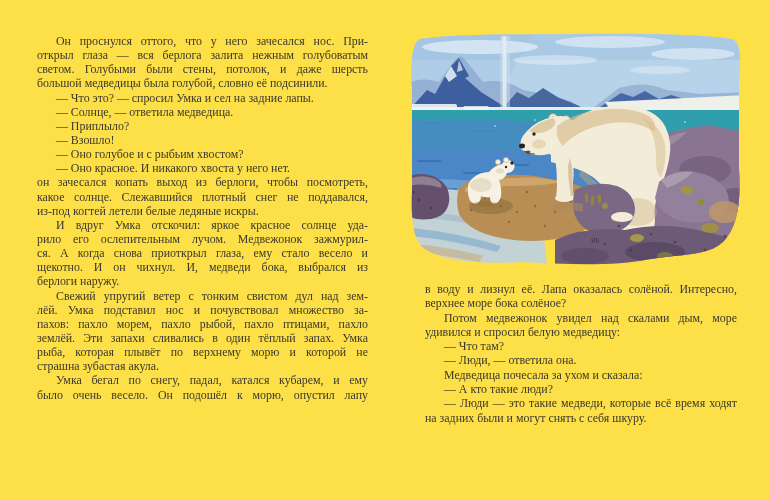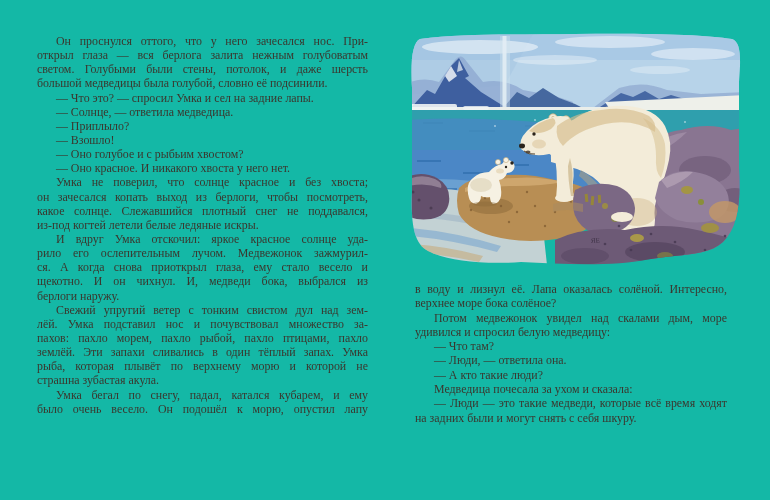--- a/index.html
+++ b/index.html
@@ -1,21 +1,21 @@
 <!DOCTYPE html>
 <html><head>
 <meta charset="utf-8">
 <style>
   html,body{margin:0;padding:0;}
   body{width:770px;height:500px;overflow:hidden;background:#fbf8e6;}
-  .spread{position:relative;width:770px;height:500px;background:#14b8a6;
+  .spread{position:relative;width:770px;height:500px;background:#fde047;
           font-family:"Liberation Serif",serif;color:#3b372e;}
   .textblock{position:absolute;}
   #left-text{left:37px;top:34px;width:331px;}
-  #right-text{left:415px;top:282px;width:312px;}
+  #right-text{left:425px;top:282px;width:312px;}
   .ln{font-size:11.9px;overflow:hidden;white-space:normal;}
   #left-text .ln{height:14.15px;line-height:14.15px;}
   #right-text .ln{height:14.3px;line-height:14.3px;}
   .ln.ind{padding-left:19px;}
   .ln.jf{text-align:justify;text-align-last:justify;}
   .illus{position:absolute;left:405px;top:30px;width:340px;height:235px;margin:0;}
   .illus svg{display:block;width:100%;height:100%;}
 </style>
 </head>
 <body>
@@ -27,21 +27,20 @@
         <div class="ln ind jf">Он проснулся оттого, что у него зачесался нос. При-</div>
         <div class="ln jf">открыл глаза — вся берлога залита нежным голубоватым</div>
         <div class="ln jf">светом. Голубыми были стены, потолок, и даже шерсть</div>
         <div class="ln">большой медведицы была голубой, словно её подсинили.</div>
         <div class="ln ind">— Что это? — спросил Умка и сел на задние лапы.</div>
         <div class="ln ind">— Солнце, — ответила медведица.</div>
         <div class="ln ind">— Приплыло?</div>
         <div class="ln ind">— Взошло!</div>
         <div class="ln ind">— Оно голубое и с рыбьим хвостом?</div>
         <div class="ln ind">— Оно красное. И никакого хвоста у него нет.</div>
-        <div class="ln ind jf">Умка не поверил, что солнце красное и без хвоста;</div>
         <div class="ln jf">он зачесался копать выход из берлоги, чтобы посмотреть,</div>
         <div class="ln jf">какое солнце. Слежавшийся плотный снег не поддавался,</div>
         <div class="ln">из-под когтей летели белые ледяные искры.</div>
         <div class="ln ind jf">И вдруг Умка отскочил: яркое красное солнце уда-</div>
         <div class="ln jf">рило его ослепительным лучом. Медвежонок зажмурил-</div>
         <div class="ln jf">ся. А когда снова приоткрыл глаза, ему стало весело и</div>
         <div class="ln jf">щекотно. И он чихнул. И, медведи бока, выбрался из</div>
         <div class="ln">берлоги наружу.</div>
         <div class="ln ind jf">Свежий упругий ветер с тонким свистом дул над зем-</div>
         <div class="ln jf">лёй. Умка подставил нос и почувствовал множество за-</div>
@@ -250,20 +249,20 @@
         </g>
       </svg>
     </figure>
     <div class="textblock" id="right-text">
         <div class="ln jf">в воду и лизнул её. Лапа оказалась солёной. Интересно,</div>
         <div class="ln">верхнее море бока солёное?</div>
         <div class="ln ind jf">Потом медвежонок увидел над скалами дым, море</div>
         <div class="ln">удивился и спросил белую медведицу:</div>
         <div class="ln ind">— Что там?</div>
         <div class="ln ind">— Люди, — ответила она.</div>
+        <div class="ln ind">Медведица почесала за ухом и сказала:</div>
         <div class="ln ind">— А кто такие люди?</div>
-        <div class="ln ind">Медведица почесала за ухом и сказала:</div>
         <div class="ln ind jf">— Люди — это такие медведи, которые всё время ходят</div>
         <div class="ln">на задних были и могут снять с себя шкуру.</div>
       </div>
   </div>
 
 </div>
 
 </body></html>

